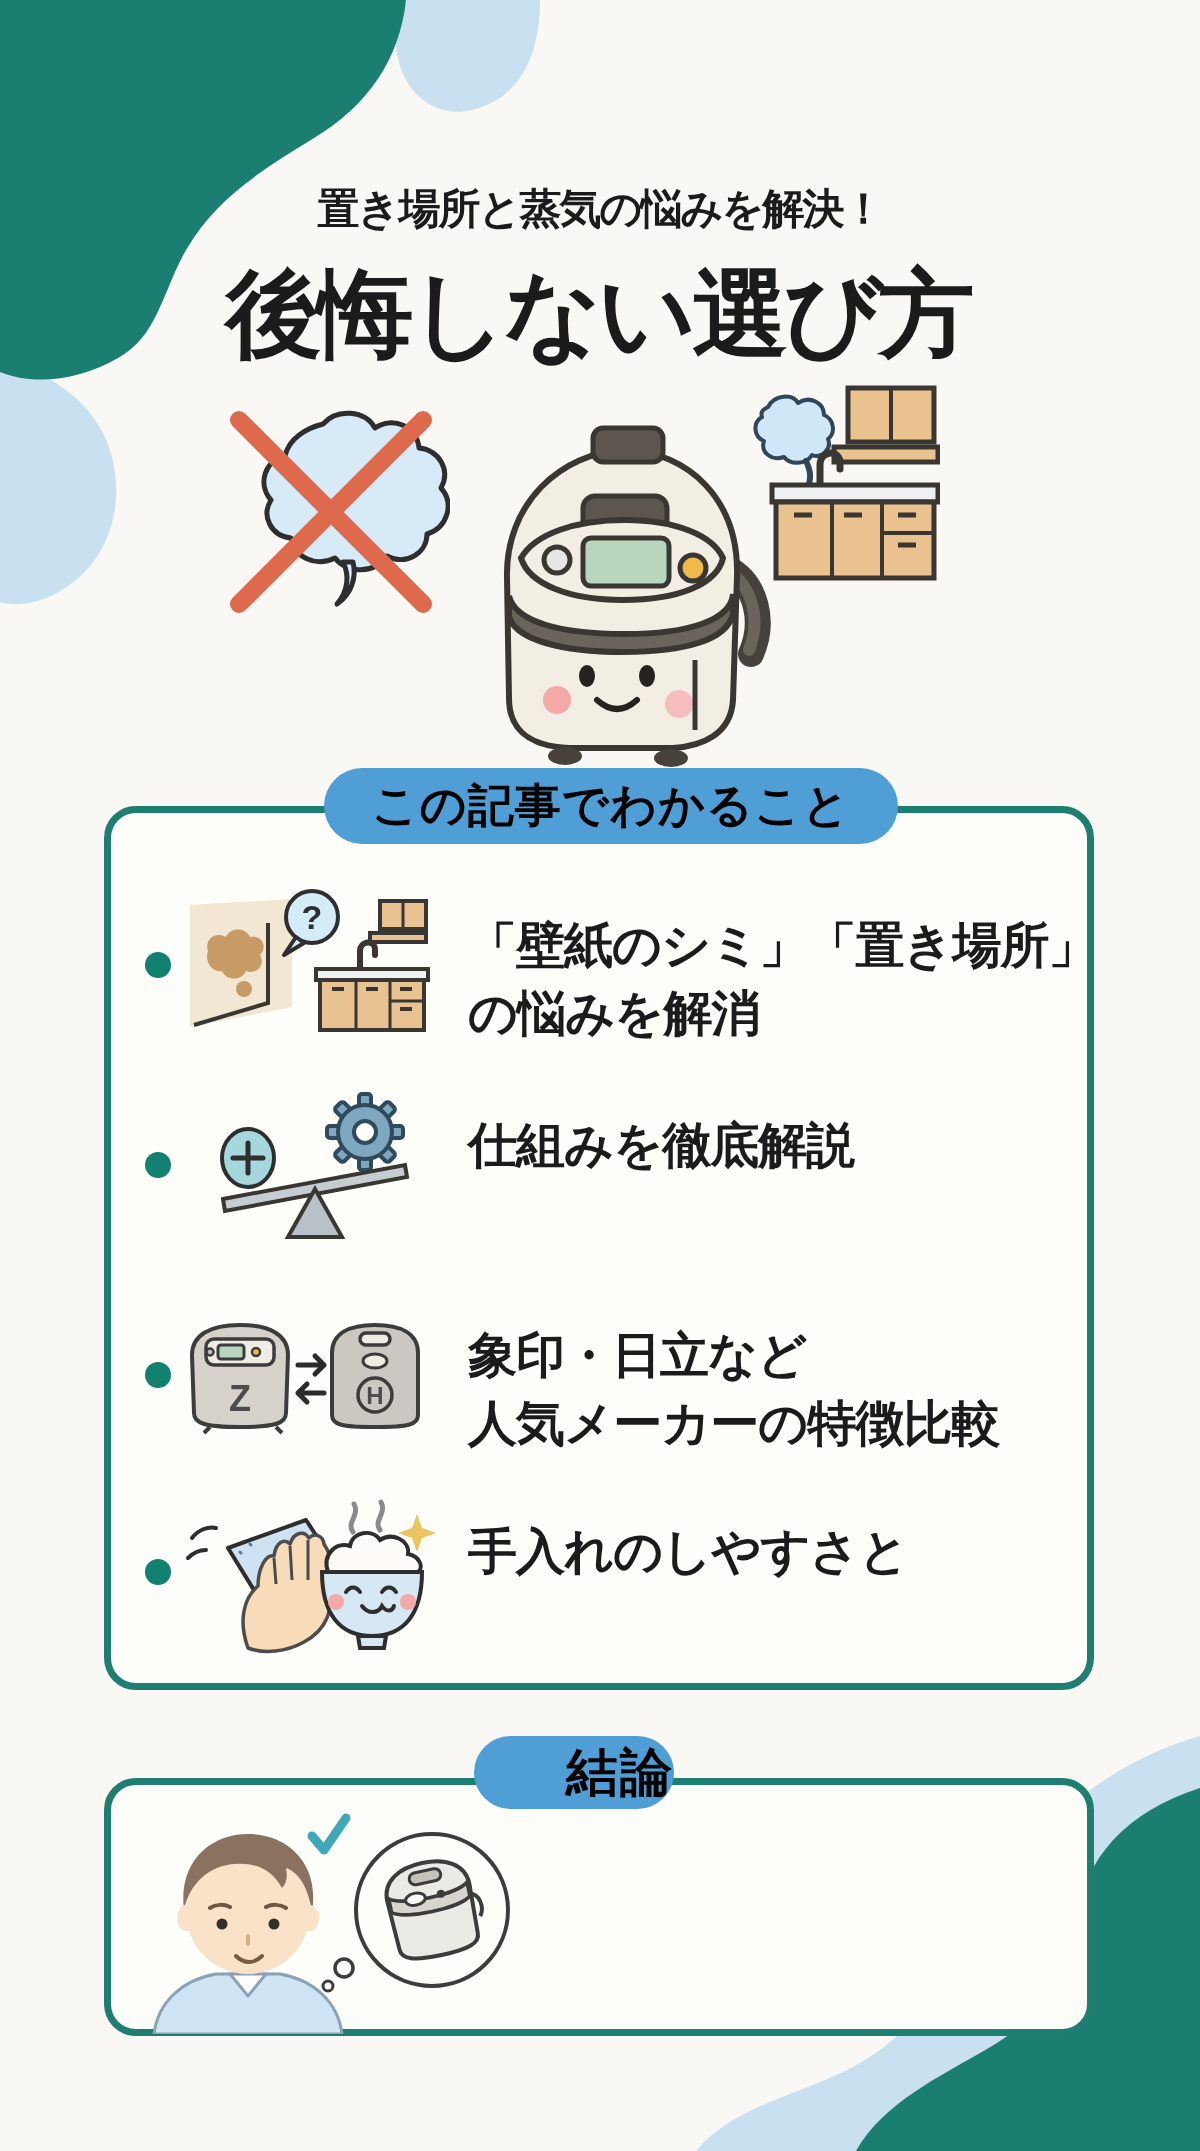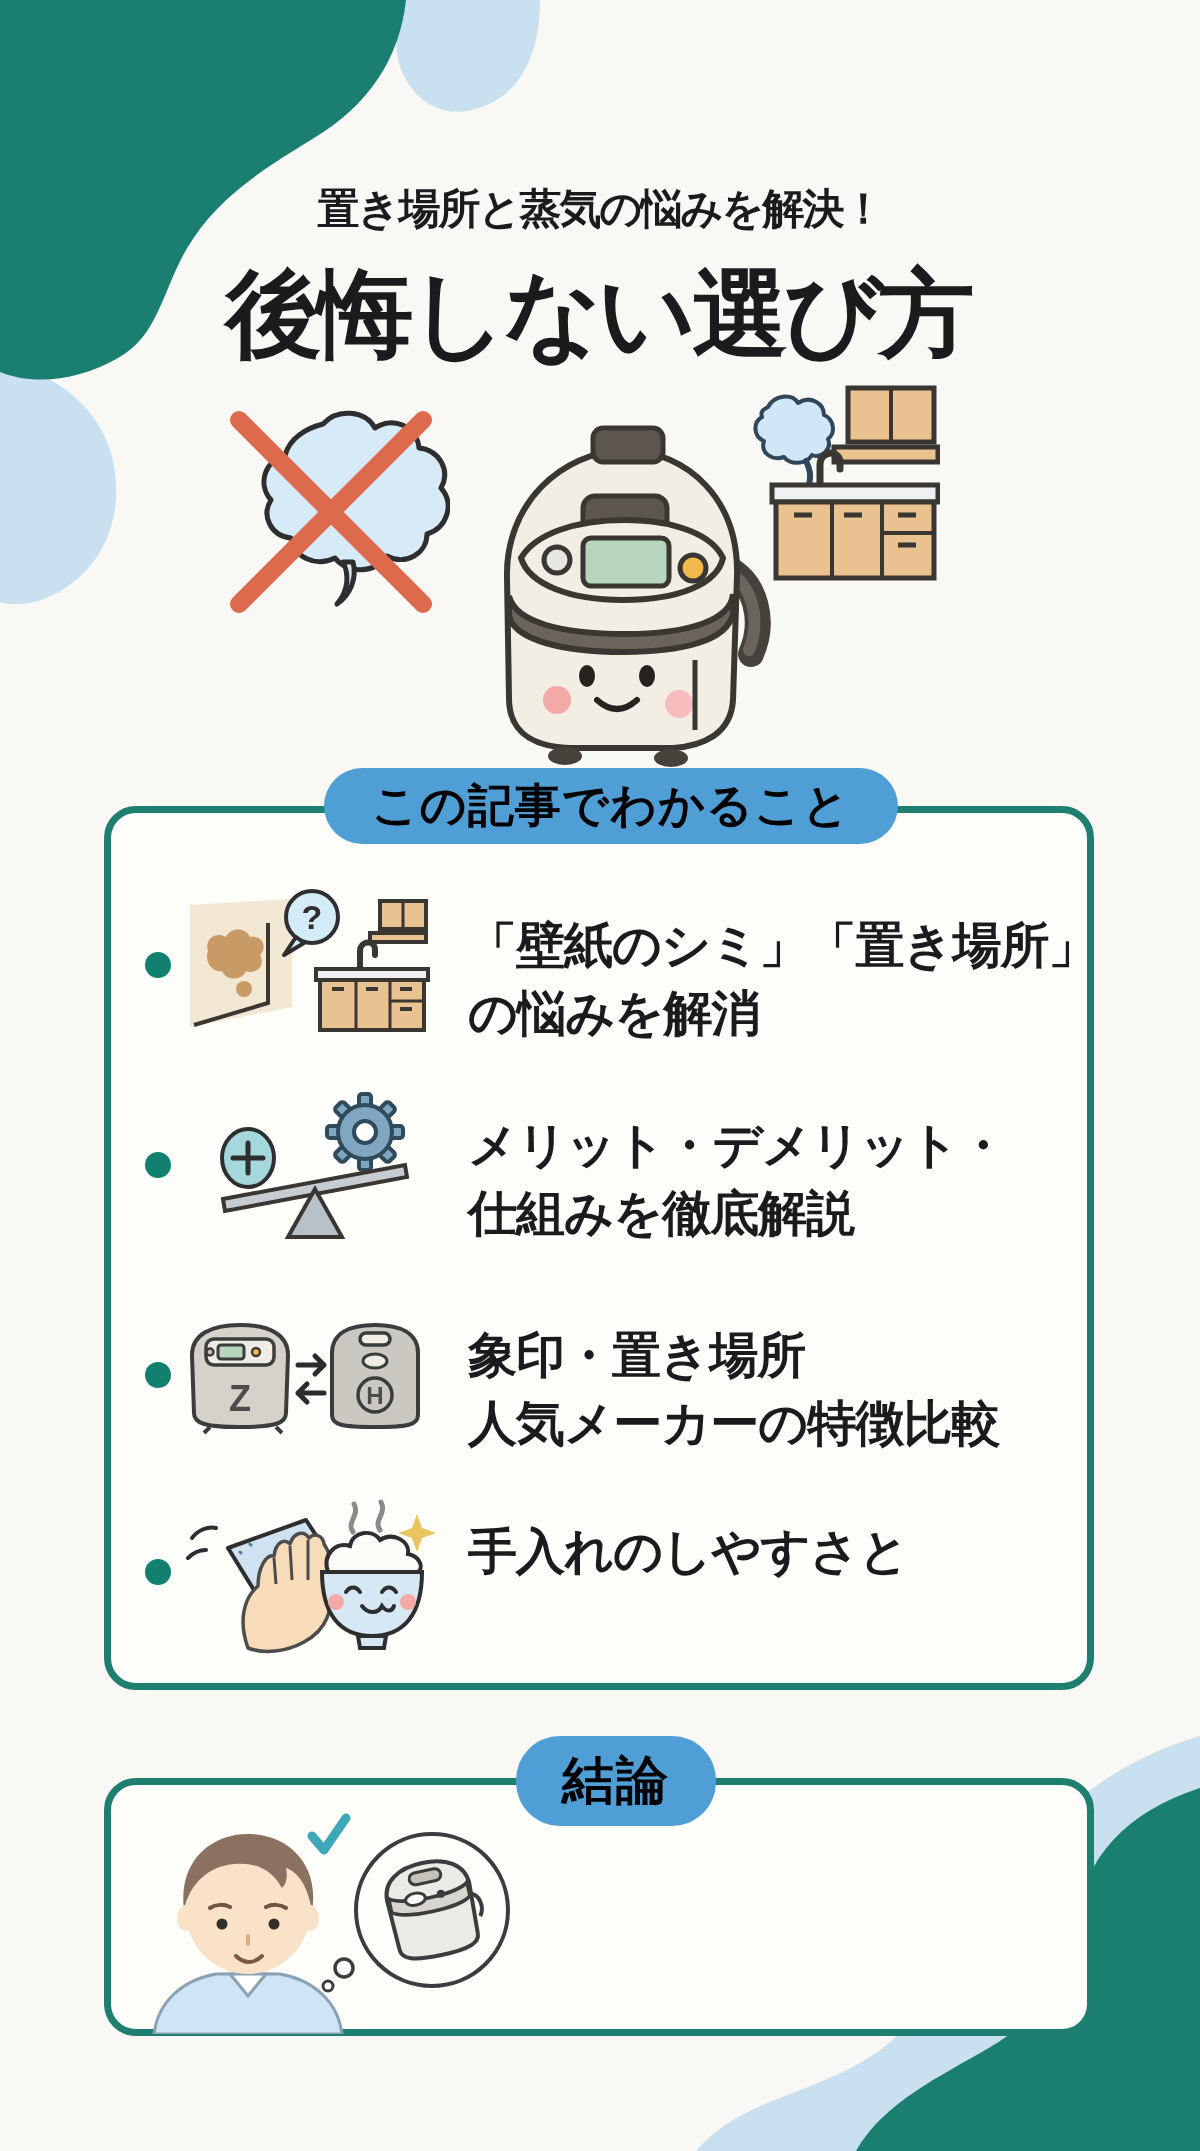--- a/index.html
+++ b/index.html
@@ -26,21 +26,21 @@
     box-sizing:border-box;
   }
   .article-box{left:104px; top:806px; width:990px; height:884px;}
   .conclusion-box{left:104px; top:1778px; width:990px; height:258px;}
   .pill{
     background:#4f9fd6; color:#000000; font-weight:900;
     display:flex; align-items:center; justify-content:center;
     border-radius:44px; z-index:3;
   }
   .article-pill{left:324px; top:768px; width:574px; height:76px; font-size:46px; letter-spacing:1px;}
-  .conclusion-pill{left:516px; top:1736px; width:200px; height:90px; font-size:52px; letter-spacing:2px;}
+  .conclusion-pill{left:474px; top:1736px; width:200px; height:73px; font-size:52px; letter-spacing:2px;justify-content:flex-end;}
   
   .row{left:120px; width:960px; height:170px;}
   .row-1{top:880px;} .row-2{top:1080px;} .row-3{top:1290px;} .row-4{top:1487px;font-family:Liberation Serif, serif;}
   .bullet{
     position:absolute; left:25px; top:72px; width:26px; height:26px;
     border-radius:50%; background:#12806f;
   }
   .row-icon{position:absolute; left:50px; top:5px;}
   .row-text{
     position:absolute; left:348px; top:31px; width:620px;
@@ -170,21 +170,20 @@
         </g>
         <circle cx="0" cy="0" r="27" fill="#7fa8c0" stroke="#2e4a5c" stroke-width="4"></circle>
         <circle cx="0" cy="0" r="11" fill="#fdfdfa" stroke="#2e4a5c" stroke-width="4"></circle>
       </g>
       <polygon fill="#c6cdd2" stroke="#3a3631" stroke-width="4" points="53,114 235,80 237,92 55,126"></polygon>
       <polygon fill="#b9c1c8" stroke="#3a3631" stroke-width="4" points="145,104 118,152 172,152"></polygon>
       <ellipse cx="78" cy="73" rx="26" ry="29" fill="#a5d8dc" stroke="#2e2e2e" stroke-width="4"></ellipse>
       <path stroke="#2e2e2e" stroke-width="5" stroke-linecap="round" d="M78,58 L78,88 M63,73 L93,73"></path>
     </svg>
     <div class="row-text">
-      <div>メリット・デメリット・</div>
       <div>仕組みを徹底解説</div>
     </div>
   </div>
 
   <div class="abs row row-3 z2">
     <div class="bullet"></div>
     <svg class="row-icon" width="270" height="160" viewBox="0 0 270 160">
       <g>
         <path fill="#d6d2ca" stroke="#3c3c3c" stroke-width="4" d="M22,60 C22,40 40,30 70,30 C100,30 118,40 118,60 L116,118 C116,128 106,132 70,132 C34,132 24,128 24,118 Z"></path>
         <rect x="36" y="44" width="68" height="26" rx="8" fill="#efece4" stroke="#3c3c3c" stroke-width="3.5"></rect>
@@ -200,21 +199,21 @@
       </g>
       <g>
         <path fill="#cbc8c2" stroke="#3c3c3c" stroke-width="4" d="M162,58 C162,38 180,30 205,30 C230,30 248,38 248,58 L248,120 C248,130 238,132 205,132 C172,132 162,130 162,120 Z"></path>
         <rect x="190" y="38" width="30" height="12" rx="6" fill="#efece4" stroke="#3c3c3c" stroke-width="3.5"></rect>
         <ellipse cx="205" cy="66" rx="12" ry="7" fill="#efece4" stroke="#3c3c3c" stroke-width="3"></ellipse>
         <circle cx="205" cy="100" r="17" fill="none" stroke="#3c3c3c" stroke-width="3.5"></circle>
         <text x="205" y="109" text-anchor="middle" font-size="24" font-weight="900" fill="#4c4c4c">H</text>
       </g>
     </svg>
     <div class="row-text">
-      <div>象印・置き場所</div>
+      <div>象印・日立など</div>
       <div>人気メーカーの特徴比較</div>
     </div>
   </div>
 
   <div class="abs row row-4 z2">
     <div class="bullet"></div>
     <svg class="row-icon" width="270" height="165" viewBox="0 0 270 165">
       <g>
         <path fill="none" stroke="#2e2e2e" stroke-width="4" stroke-linecap="round" d="M22,46 C28,38 38,34 46,36 M18,66 C24,60 30,58 36,58"></path>
         <path fill="#cfe2f2" stroke="#2e2e2e" stroke-width="4" stroke-linejoin="round" d="M58,56 L136,28 L178,92 L100,124 Z"></path>

